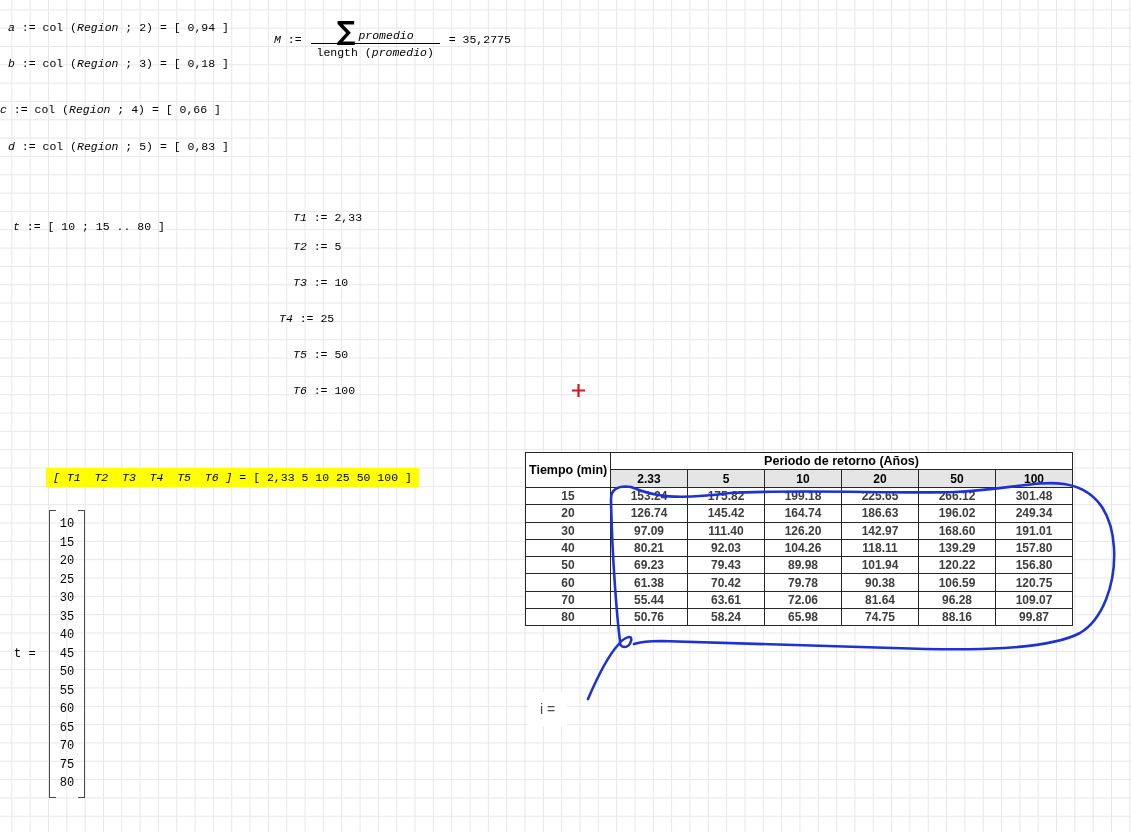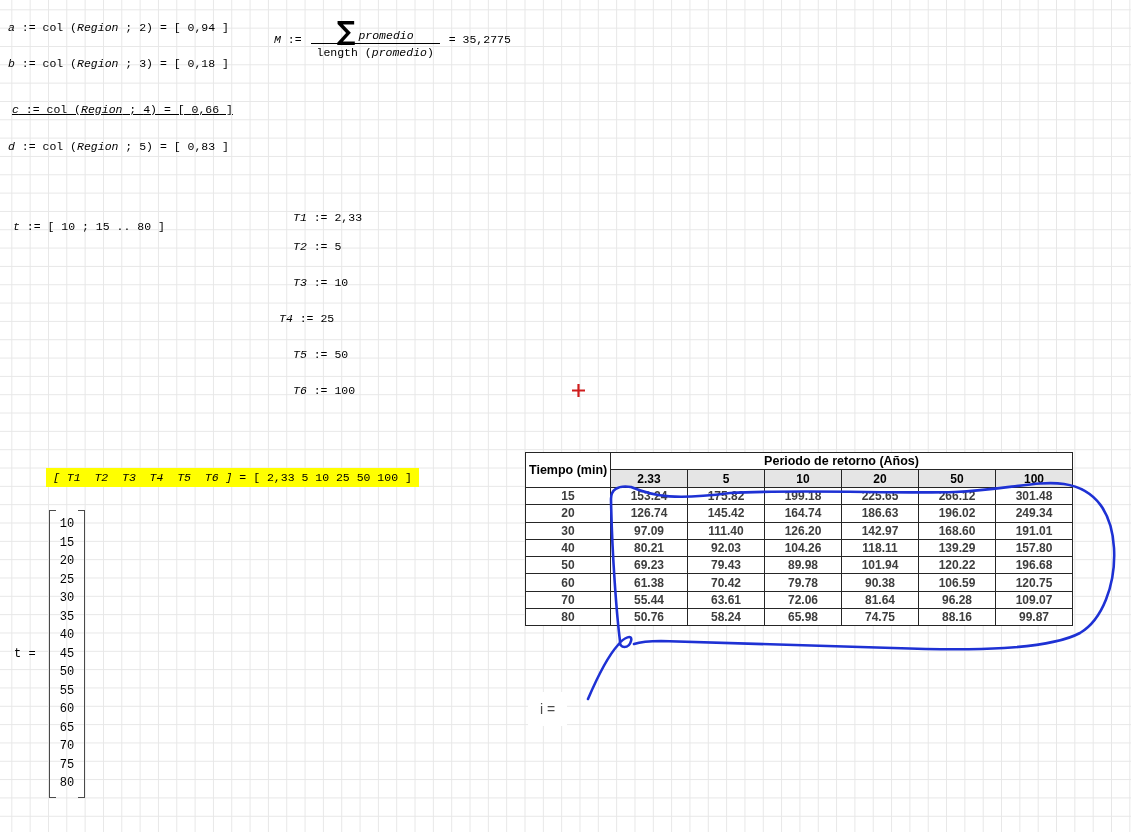--- a/index.html
+++ b/index.html
@@ -55,21 +55,21 @@
 </style>
 </head>
 <body>
 
 <div id="canvas">
 
   <div class="abs expr" style="left:8px;top:21px;"><span class="iv">a</span><span> := col (</span><span class="iv">Region</span><span> ; </span><span>2</span><span>) = [ </span><span>0,94</span><span> ]</span></div>
 
   <div class="abs expr" style="left:8px;top:57px;"><span class="iv">b</span><span> := col (</span><span class="iv">Region</span><span> ; </span><span>3</span><span>) = [ </span><span>0,18</span><span> ]</span></div>
 
-  <div class="abs expr" style="left:12px;top:103px;text-decoration:underline;"><span class="iv">c</span><span> := col (</span><span class="iv">Region</span><span> ; </span><span>4</span><span>) = [ </span><span>0,66</span><span> ]</span></div>
+  <div class="abs expr" style="left:0;top:103px;"><span class="iv">c</span><span> := col (</span><span class="iv">Region</span><span> ; </span><span>4</span><span>) = [ </span><span>0,66</span><span> ]</span></div>
 
   <div class="abs expr" style="left:8px;top:140px;"><span class="iv">d</span><span> := col (</span><span class="iv">Region</span><span> ; </span><span>5</span><span>) = [ </span><span>0,83</span><span> ]</span></div>
 
   <div class="abs mrow" style="left:274px;top:20px;">
     <span class="iv">M</span><span> := </span>
     <span class="frac">
       <span class="fnum"><span class="sigma">∑</span><span class="iv">promedio</span></span>
       <span class="fden"><span>length (</span><span class="iv">promedio</span><span>)</span></span>
     </span>
     <span> = 35,2775</span>
@@ -171,21 +171,21 @@
         <td>139.29</td>
         <td>157.80</td>
       </tr>
         <tr>
         <td class="rhead">50</td>
         <td>69.23</td>
         <td>79.43</td>
         <td>89.98</td>
         <td>101.94</td>
         <td>120.22</td>
-        <td>196.68</td>
+        <td>156.80</td>
       </tr>
         <tr>
         <td class="rhead">60</td>
         <td>61.38</td>
         <td>70.42</td>
         <td>79.78</td>
         <td>90.38</td>
         <td>106.59</td>
         <td>120.75</td>
       </tr>

